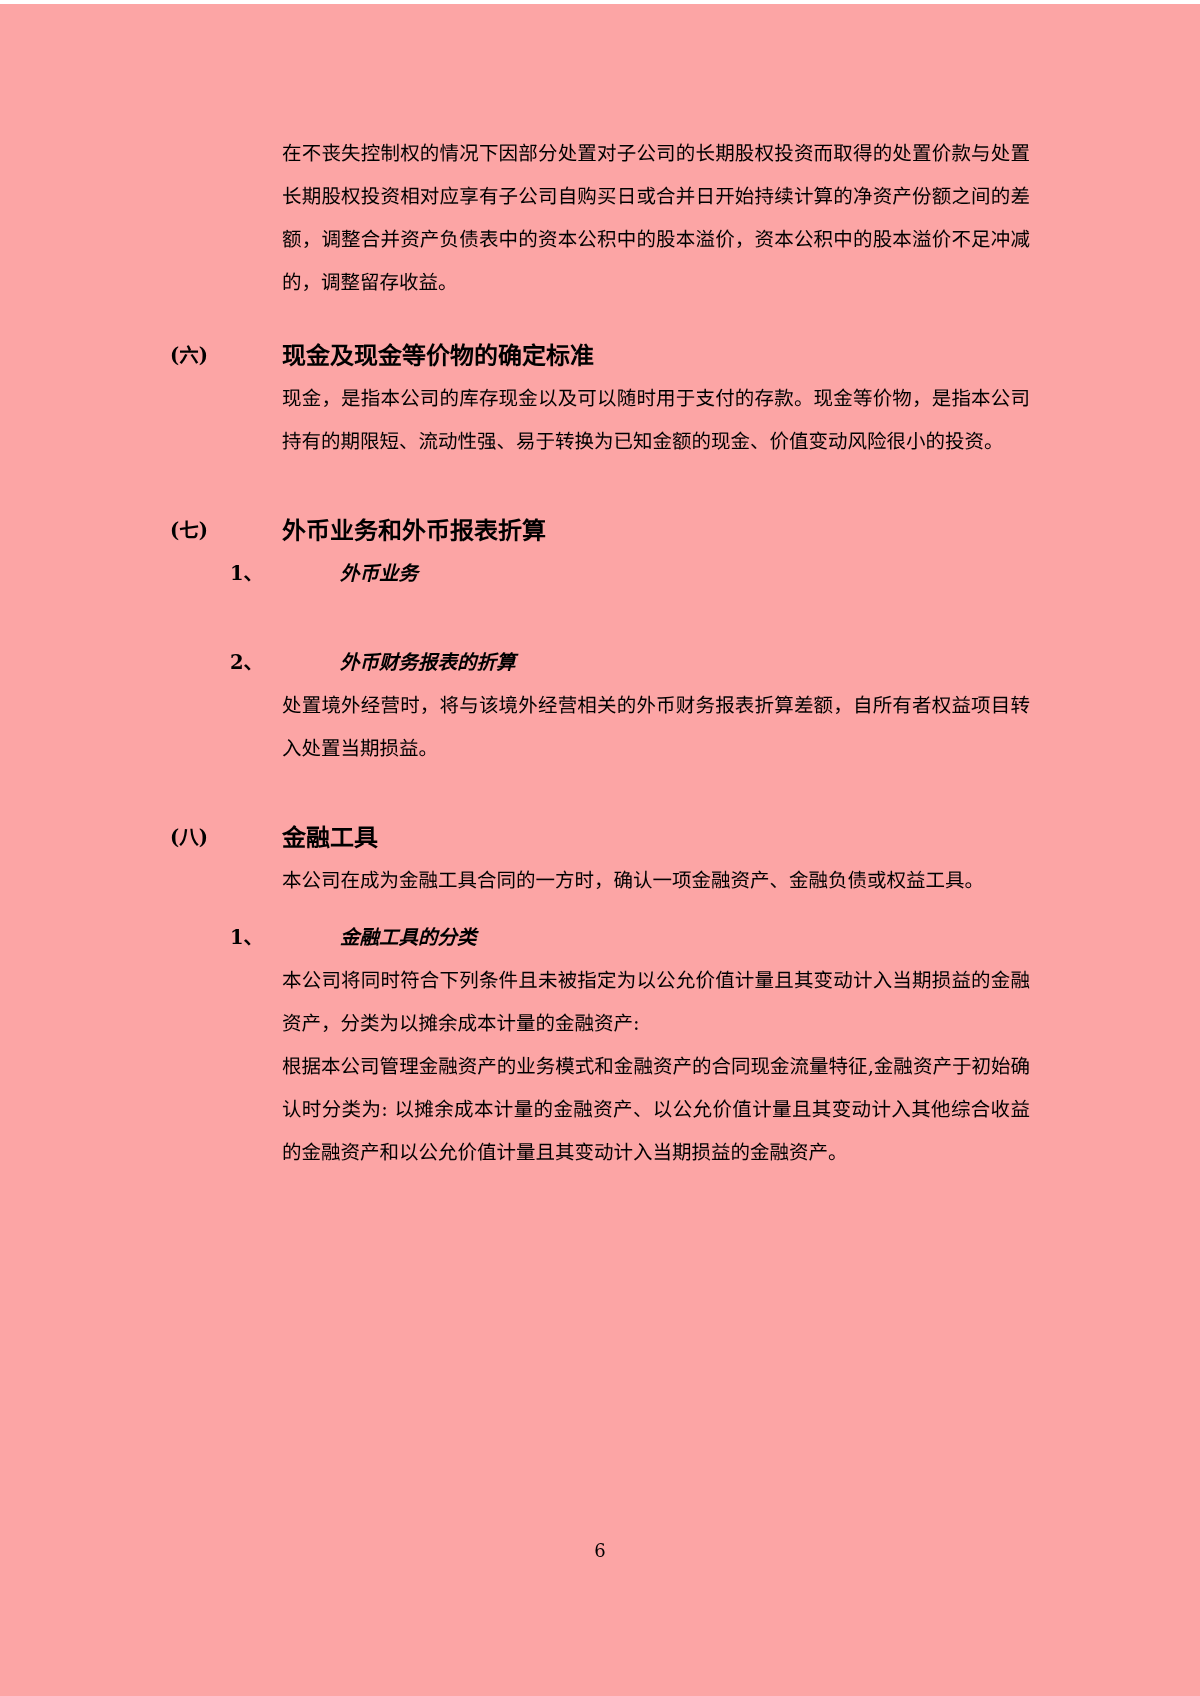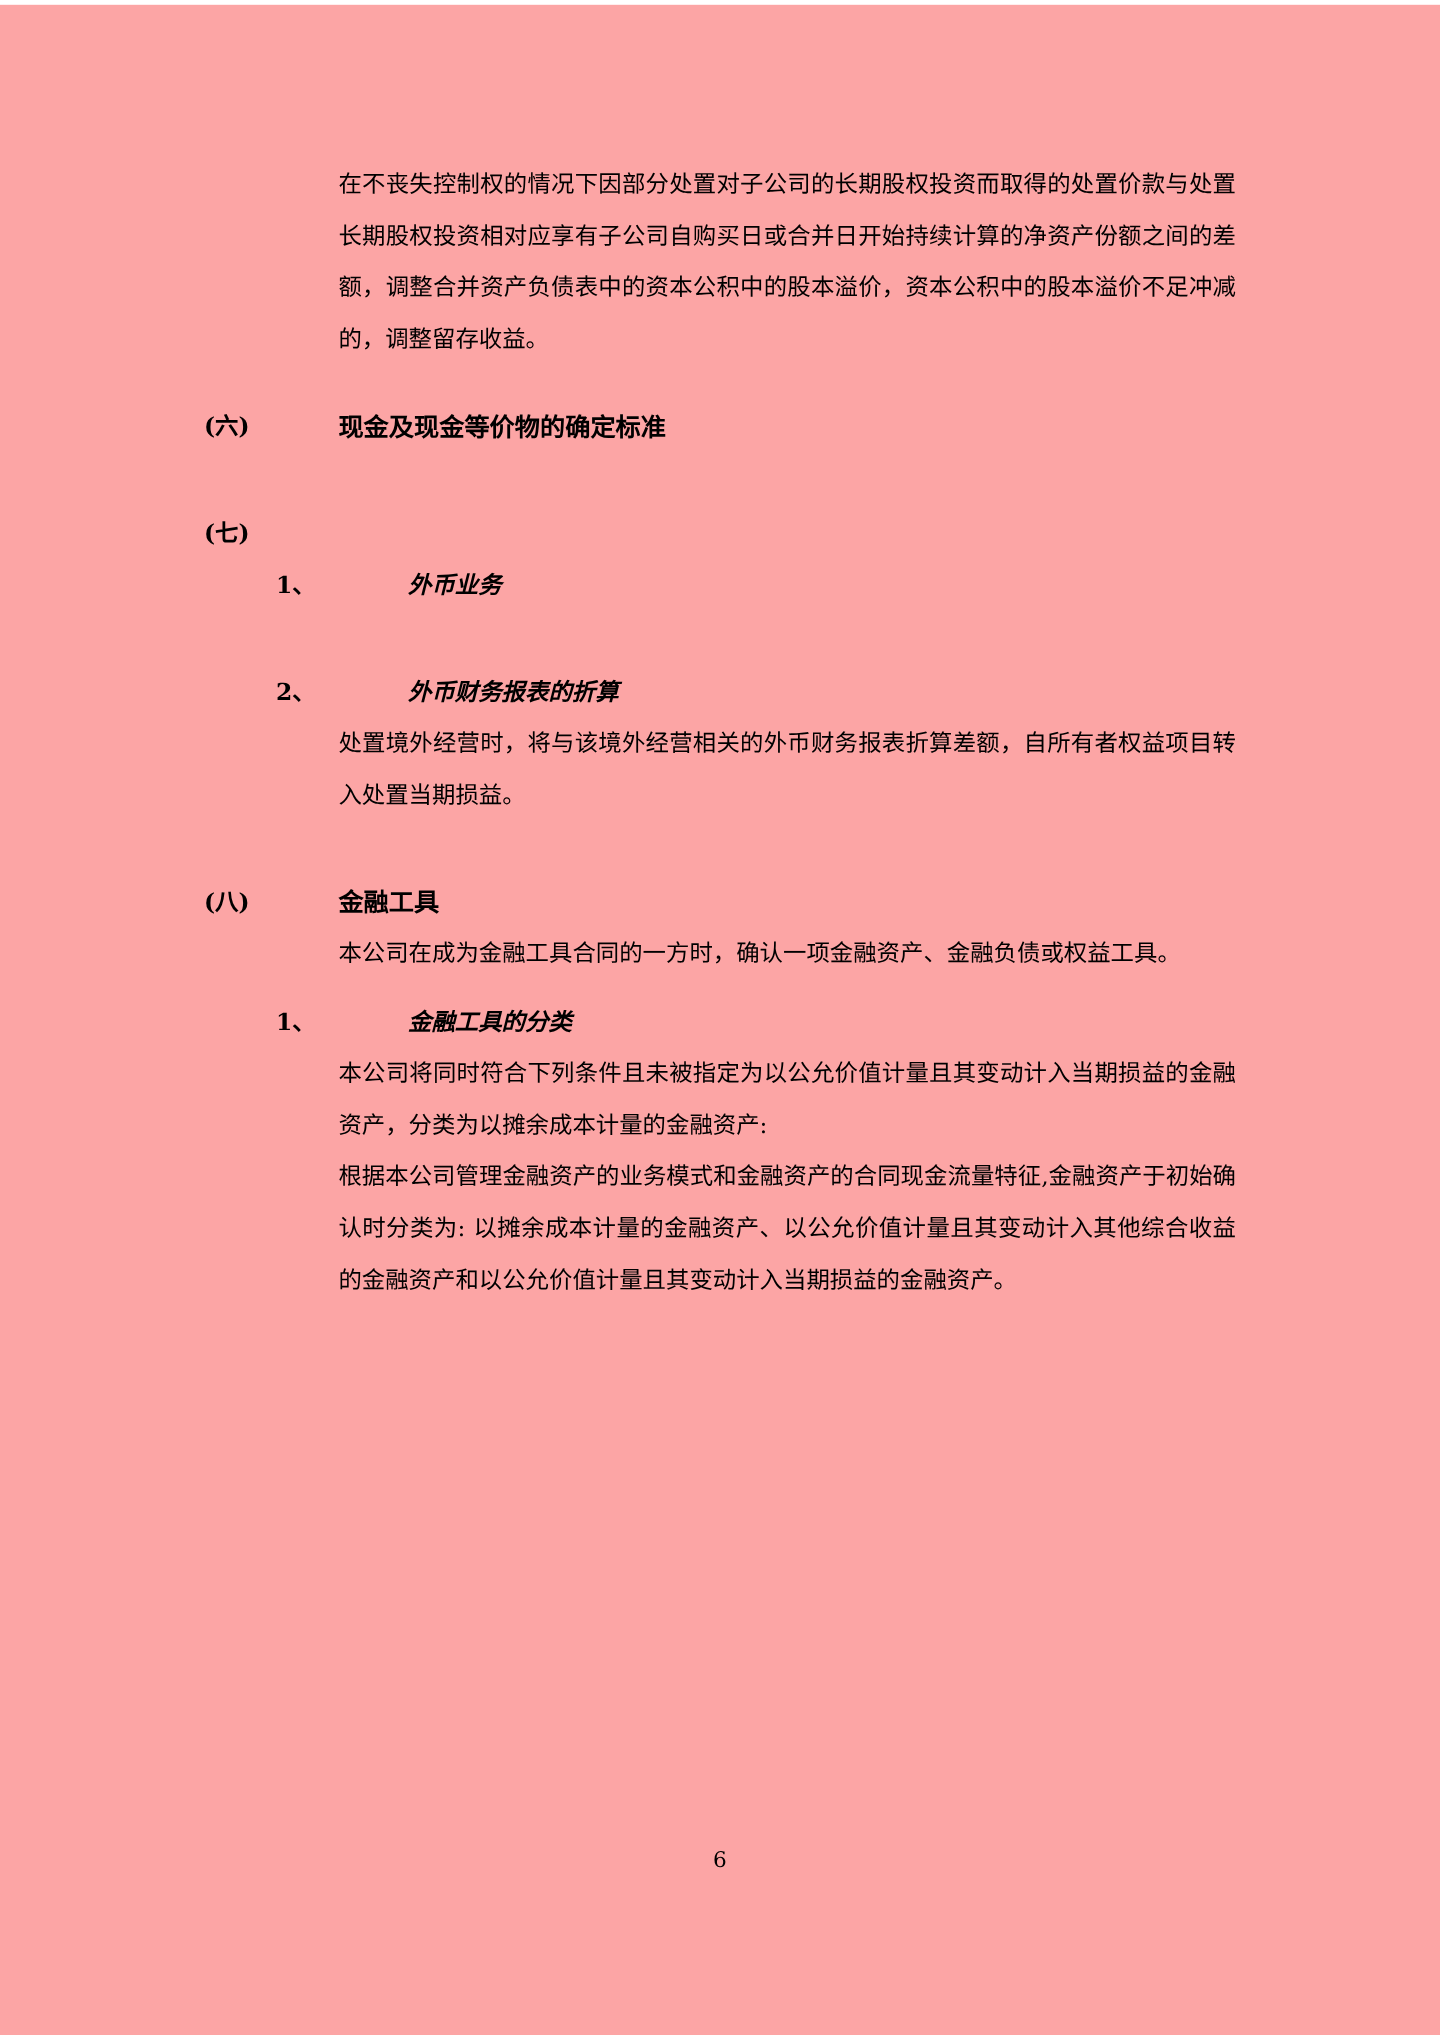--- a/index.html
+++ b/index.html
@@ -50,21 +50,21 @@
   }
   .section-num {
     width: 112px;
     flex: 0 0 112px;
     font-size: 19.5px;
     line-height: 43px;
     font-weight: bold;
     font-family: "DejaVu Serif", "Liberation Serif", serif;
   }
   .section-title {
-    font-size: 21px;
+    font-size: 24px;
     line-height: 43px;
     font-weight: bold;
   }
 
   
   .subsection {
     display: flex;
     align-items: flex-start;
     margin-left: 60px;
   }
@@ -103,25 +103,27 @@
   <div class="content">
 
     <p class="para indent">在不丧失控制权的情况下因部分处置对子公司的长期股权投资而取得的处置价款与处置长期股权投资相对应享有子公司自购买日或合并日开始持续计算的净资产份额之间的差额，调整合并资产负债表中的资本公积中的股本溢价，资本公积中的股本溢价不足冲减的，调整留存收益。</p>
 
     <div class="gap-md"></div>
 
     <div class="section">
       <span class="section-num">(六)</span>
       <span class="section-title">现金及现金等价物的确定标准</span>
     </div>
+    <p class="para indent">现金，是指本公司的库存现金以及可以随时用于支付的存款。现金等价物，是指本公司持有的期限短、流动性强、易于转换为已知金额的现金、价值变动风险很小的投资。</p>
 
     <div class="gap-lg"></div>
 
     <div class="section">
       <span class="section-num">(七)</span>
+      <span class="section-title">外币业务和外币报表折算</span>
     </div>
 
     <div class="subsection">
       <span class="subsection-num">1、</span>
       <span class="subsection-title">外币业务</span>
     </div>
 
     <div class="gap-lg"></div>
 
     <div class="subsection">

